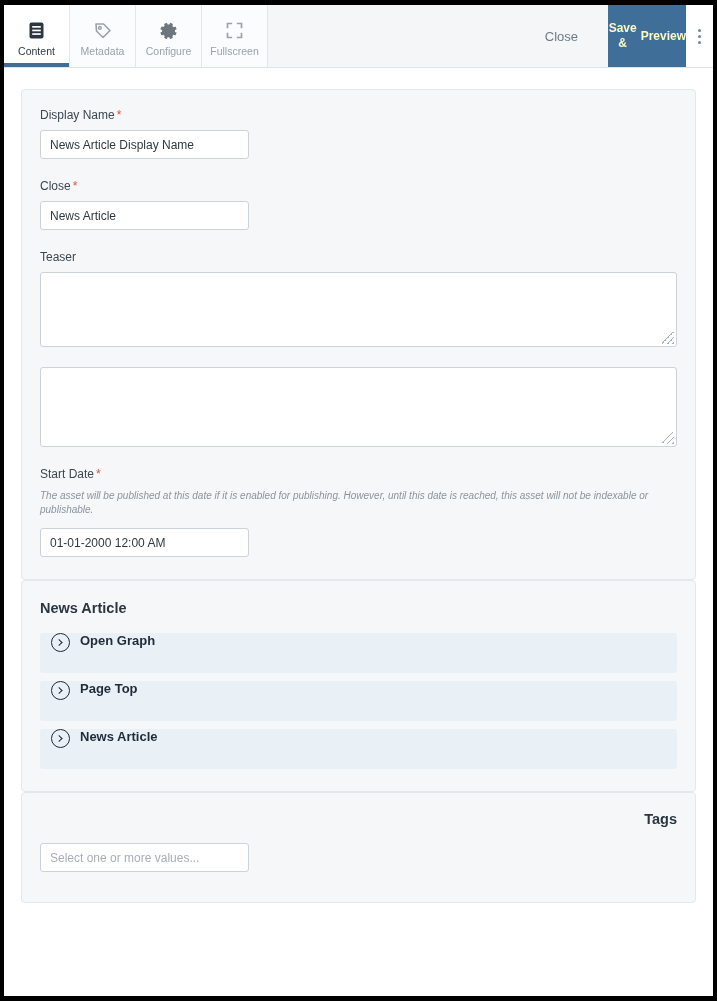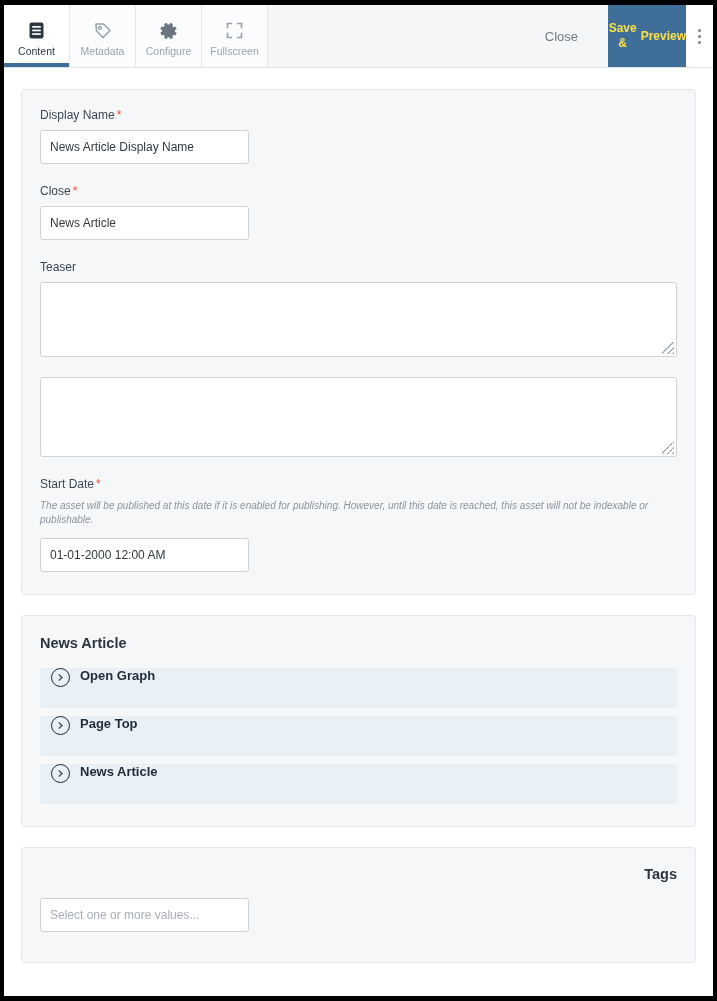--- a/index.html
+++ b/index.html
@@ -84,21 +84,21 @@
     cursor: pointer;
     padding: 6px 10px;
     background: transparent;
     border: none;
     font-family: "Liberation Sans", sans-serif;
   }
 
   .save-btn {
     width: 78px;
     background: #3f6f99;
-    color: #fde047;
+    color: #fef9c3;
     font-size: 12px;
     font-weight: bold;
     line-height: 15px;
     display: flex;
     align-items: center;
     justify-content: center;
     text-align: center;
     cursor: pointer;
     border: none;
     font-family: "Liberation Sans", sans-serif;
@@ -124,21 +124,20 @@
   
   .body-area {
     background: #ffffff;
     padding: 21px 17px 0 17px;
   }
 
   .card {
     background: #f5f7f9;
     border: 1px solid #e4e8ec;
     border-radius: 4px;
-    margin-bottom: 20px;
     padding: 18px 18px 22px 18px;
   }
 
   .field { margin-bottom: 20px; }
   .field:last-child { margin-bottom: 0; }
 
   .label {
     font-size: 12px;
     color: #3c4651;
     margin-bottom: 7px;
@@ -153,21 +152,21 @@
     line-height: 14px;
     margin-bottom: 11px;
   }
 
   .text-input {
     width: 209px;
     height: 29px;
     background: #ffffff;
     border: 1px solid #ccd3d9;
     border-radius: 3px;
-    padding: 16px 9px;
+    padding: 8px 9px;
     font-size: 12px;
     color: #30393f;
     font-family: "Liberation Sans", sans-serif;
     display: flex;
     align-items: center;
   }
   .text-input.placeholder { color: #a7aeb5; }
 
   .textarea {
     position: relative;

